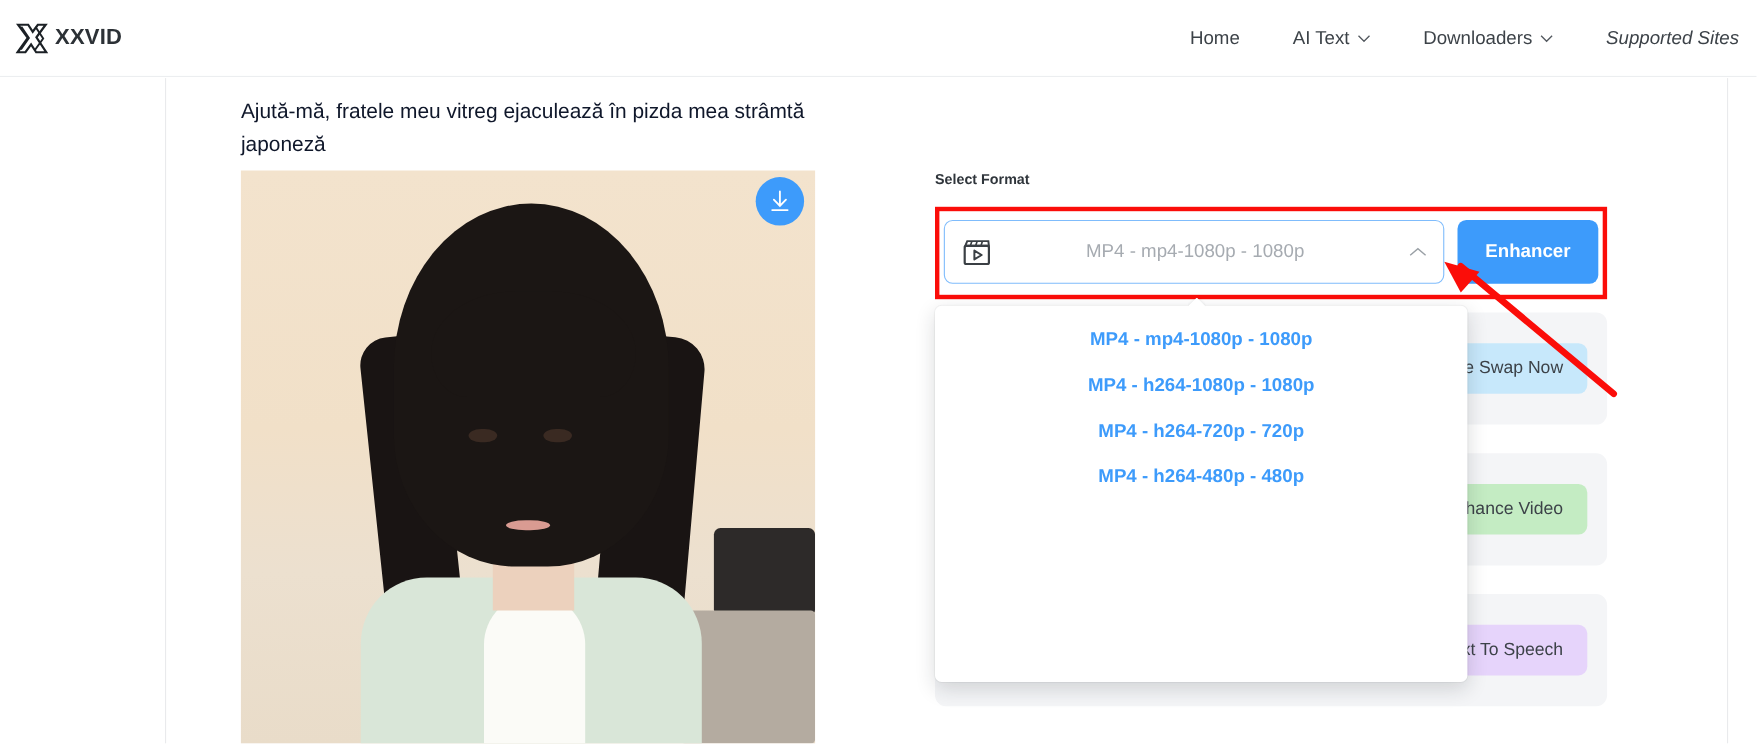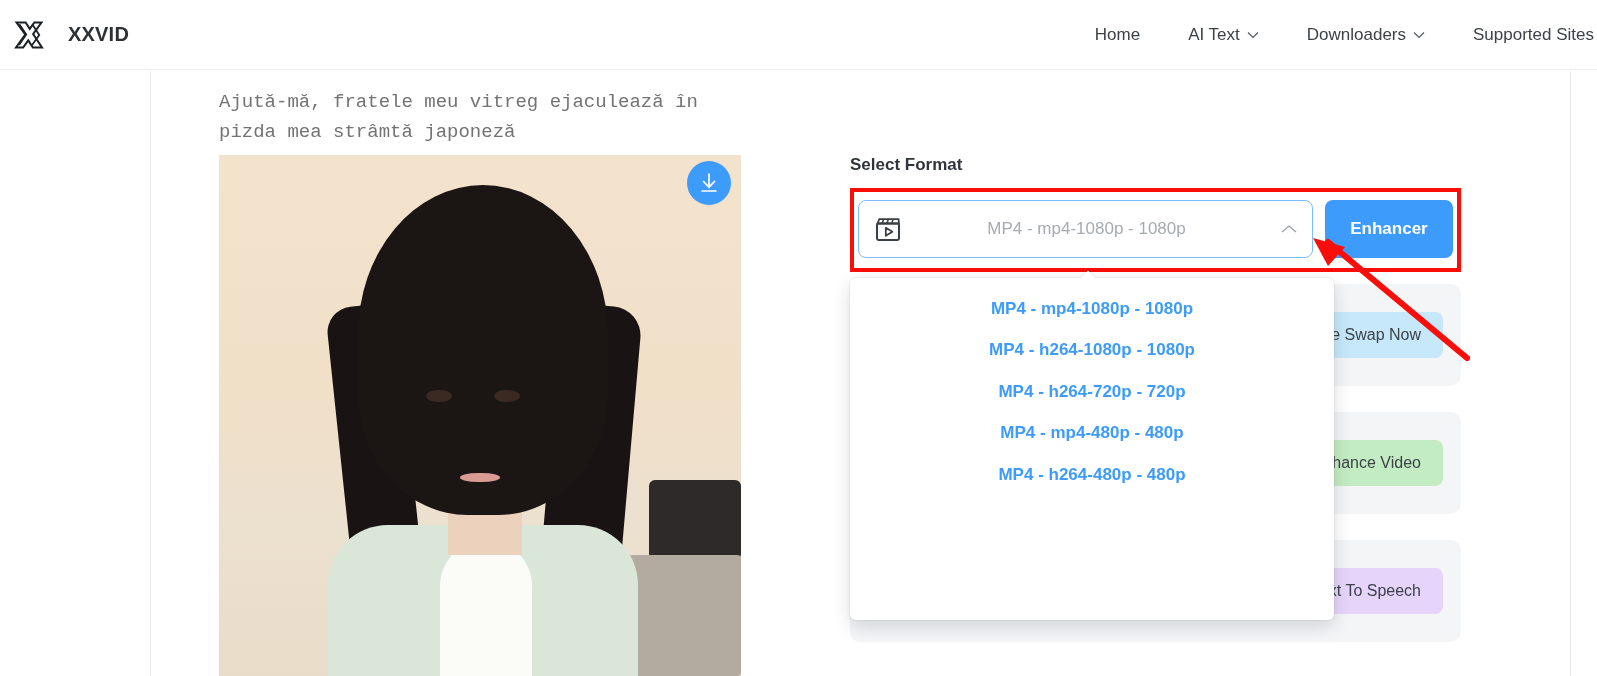--- a/index.html
+++ b/index.html
@@ -11,53 +11,53 @@
     -webkit-font-smoothing: antialiased;
   }
   #page { position: relative; width: 1597px; height: 676px; background: #fff; }
 
   
   .header {
     position: absolute; left: 0; top: 0; width: 1597px; height: 70px;
     background: #ffffff; border-bottom: 1px solid #eceef0;
     display: flex; align-items: center;
   }
-  .brand { display: flex; align-items: center; gap: 24px; margin-left: 14px; }
+  .brand { display: flex; align-items: center; gap: 6px; margin-left: 14px; }
   .brand-logo { width: 30px; height: 30px; display: block; }
   .brand-name {
     font-size: 20px; font-weight: 700; color: #2c3136; letter-spacing: .2px;
   }
-  .nav { margin-left: auto; display: flex; align-items: center; gap: 0; padding-right: 3px; }
+  .nav { margin-left: auto; display: flex; align-items: center; gap: 0; padding-right: 16px; }
   .nav-item {
     display: flex; align-items: center; gap: 7px;
     font-size: 17px; color: #3c4248; padding: 0 24px; cursor: pointer;
     white-space: nowrap;
   }
-  .nav-item:last-child { padding-right: 0; }
+  .nav-item:last-child { padding-right: 0; font-style: italic; }
   .chev-small { width: 12px; height: 8px; display: block; }
 
   
   .left-rail {
     position: absolute; left: 0; top: 71px; width: 151px; height: 605px;
     background: #ffffff; border-right: 1px solid #e9eaec;
   }
   .right-rail {
     position: absolute; left: 1570px; top: 71px; width: 27px; height: 605px;
     background: #ffffff; border-left: 1px solid #e9eaec;
   }
 
   
   .content {
     position: absolute; left: 152px; top: 71px; width: 1418px; height: 605px;
     background: #ffffff;
   }
 
   .video-title {
     position: absolute; left: 67px; top: 16px; width: 530px;
-    font-size: 19px; line-height: 30px; color: #737373; font-family: Liberation Mono, monospace;
+    font-size: 19px; line-height: 30px; color: #0f172a;
   }
 
   .thumb {
     position: absolute; left: 67px; top: 84px; width: 522px; height: 521px;
     overflow: hidden;
     background:
       radial-gradient(circle at 52% 60%, rgba(0,0,0,0) 0 0),
       linear-gradient(180deg,#f3e3cd 0%, #f1e0c8 45%, #ece0cf 70%, #e9dcc9 100%);
   }
   .thumb-figure {
@@ -118,21 +118,21 @@
   }
   .thumb-dl {
     position: absolute; right: 10px; top: 6px; width: 44px; height: 44px;
     border-radius: 50%; background: #3d9bfb;
     display: flex; align-items: center; justify-content: center; cursor: pointer;
   }
 
   
   .select-label {
     position: absolute; left: 698px; top: 84px;
-    font-size: 17px; font-weight: 700; color: #2f353b;
+    font-size: 13px; font-weight: 700; color: #2f353b;
   }
   .redbox {
     position: absolute; left: 698px; top: 117px; width: 611px; height: 84px;
     border: 4px solid #fb0d09; background: transparent;
     pointer-events: none;
   }
   .format-row {
     position: absolute; left: 706px; top: 129px; width: 595px; height: 60px;
     display: flex; align-items: stretch; gap: 12px;
   }
@@ -336,21 +336,20 @@
       <button class="btn-download">Enhancer</button>
     </div>
 
     <div class="redbox"></div>
 
     <div class="dropdown">
       <div class="dd-caret"></div>
       <div class="dd-item">MP4 - mp4-1080p - 1080p</div>
       <div class="dd-item">MP4 - h264-1080p - 1080p</div>
       <div class="dd-item">MP4 - h264-720p - 720p</div>
-      <div class="dd-item">MP4 - mp4-480p - 480p</div>
       <div class="dd-item">MP4 - h264-480p - 480p</div>
     </div>
   </div>
 
   <svg class="arrow" viewBox="0 0 180 130">
     <path d="M172 122 L33 6" fill="none" stroke="#fb0d09" stroke-width="6" stroke-linecap="round"></path>
     <path d="M18 2 L50 11 L33 30 Z" fill="#fb0d09"></path>
   </svg>
 
 </div>

